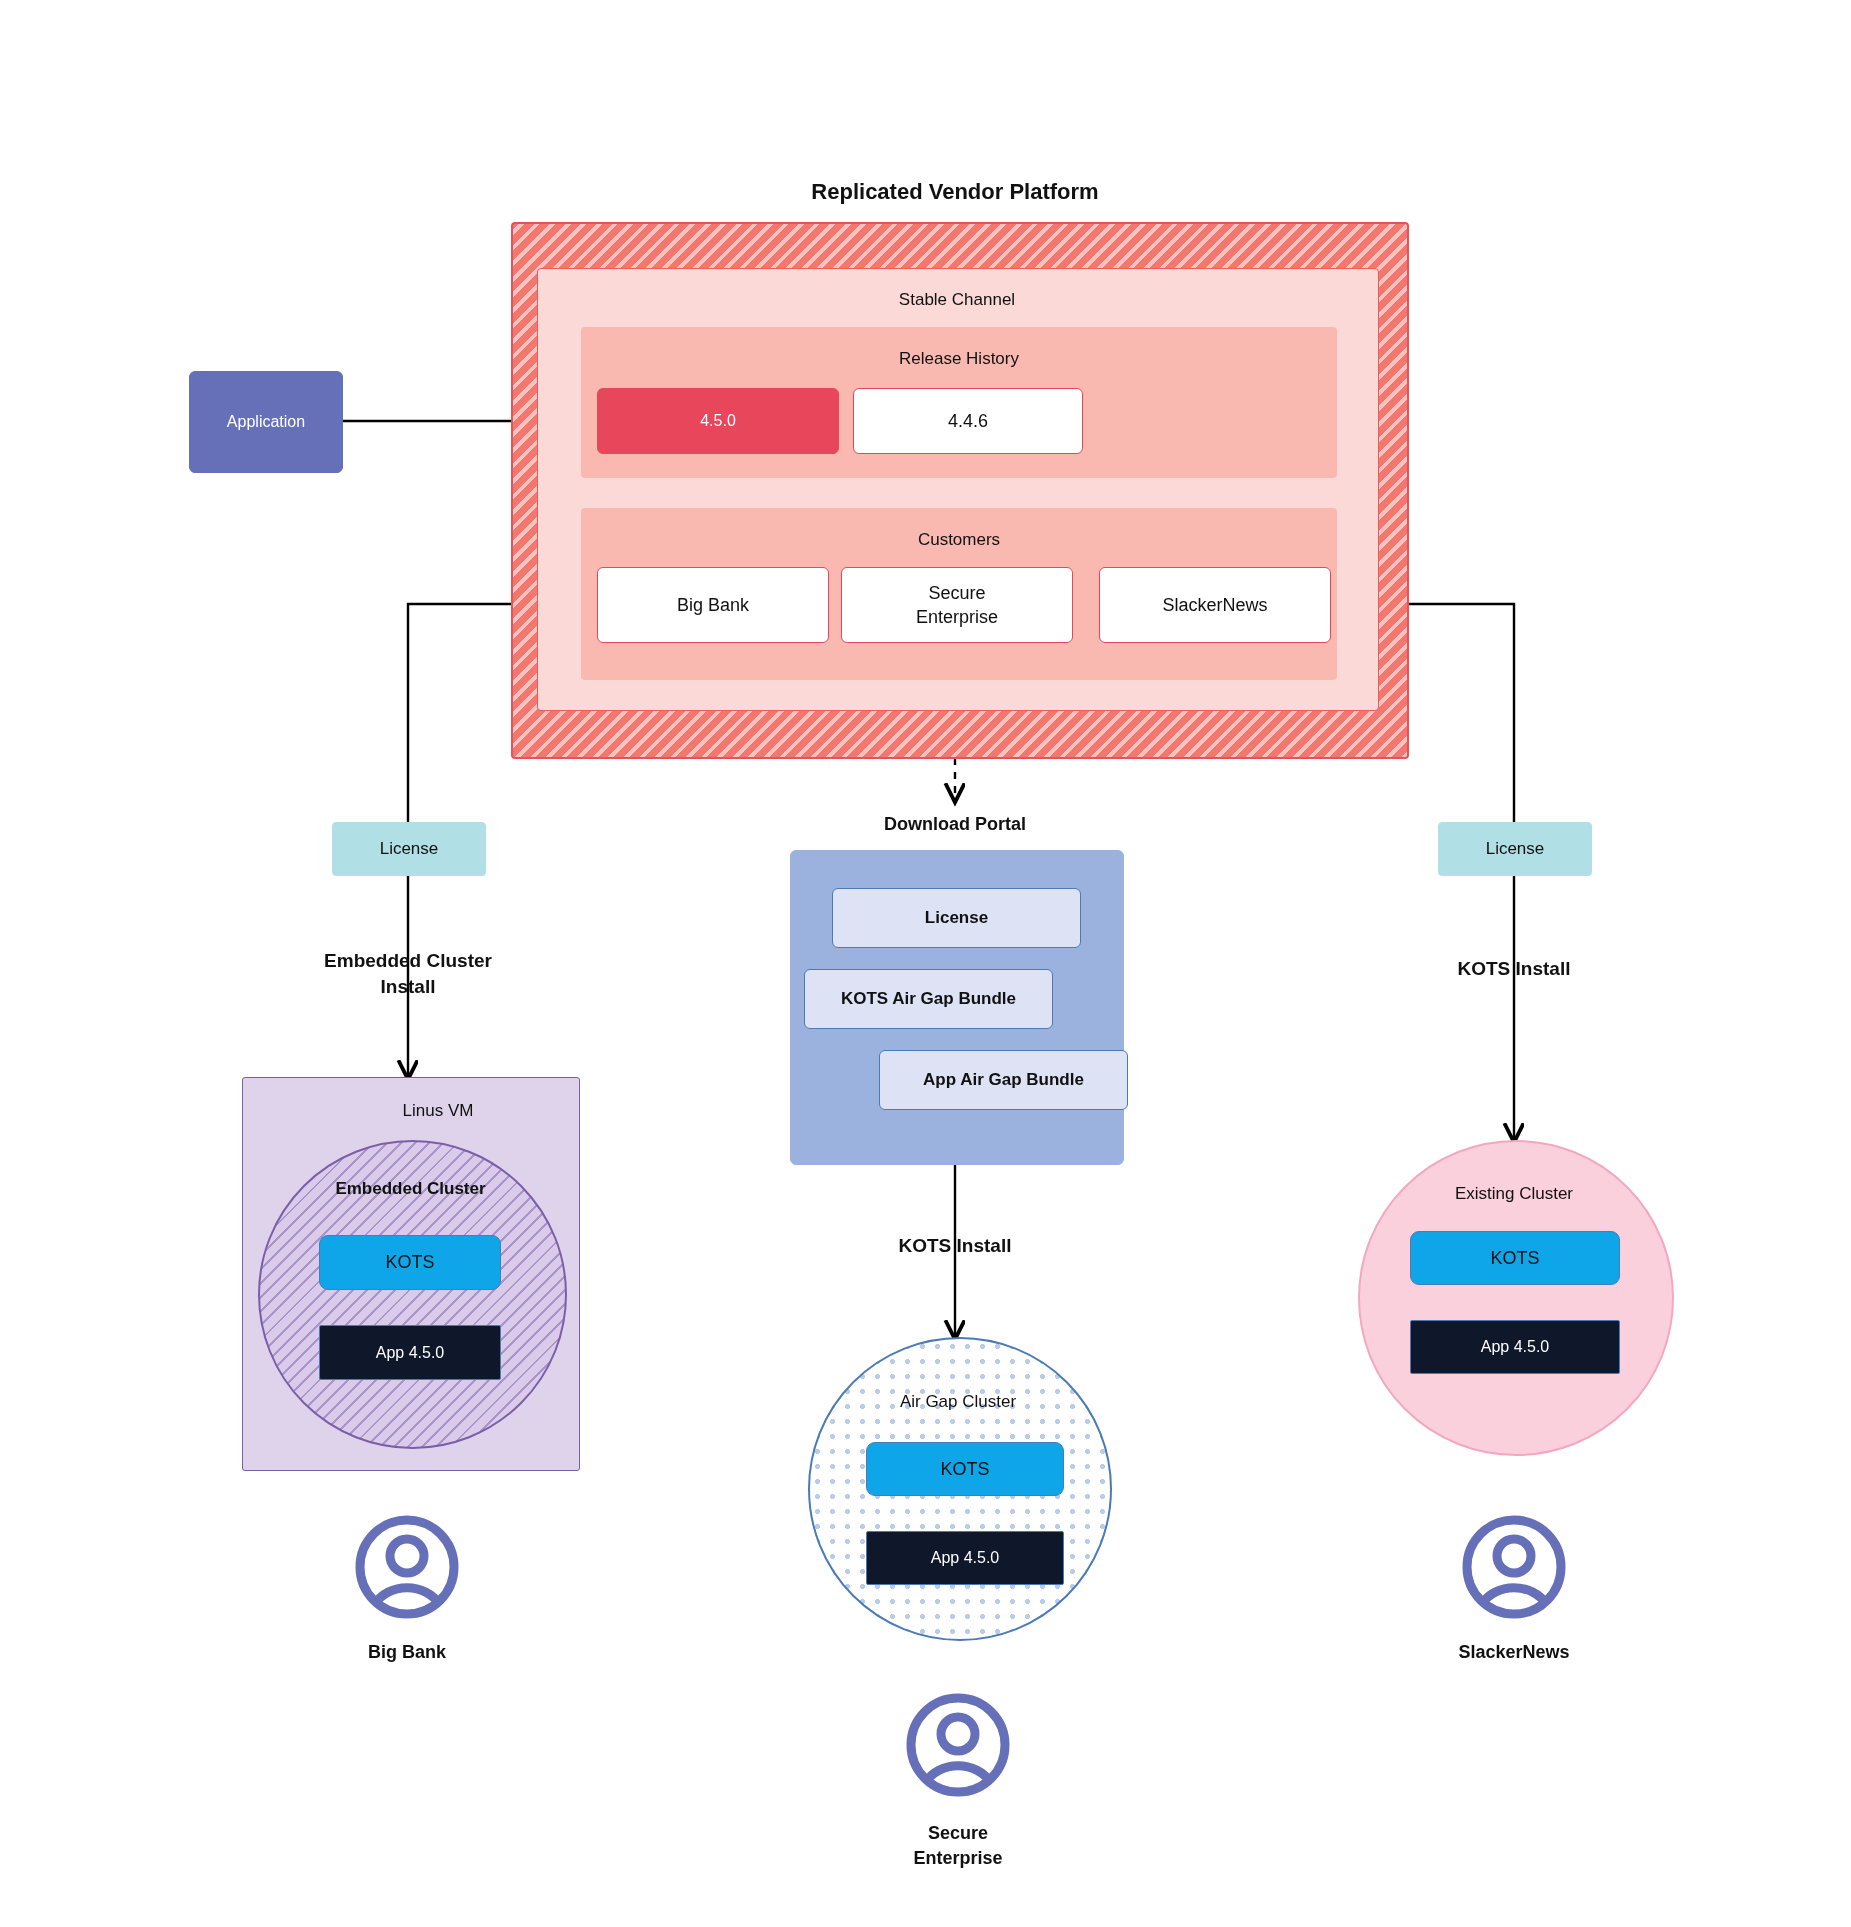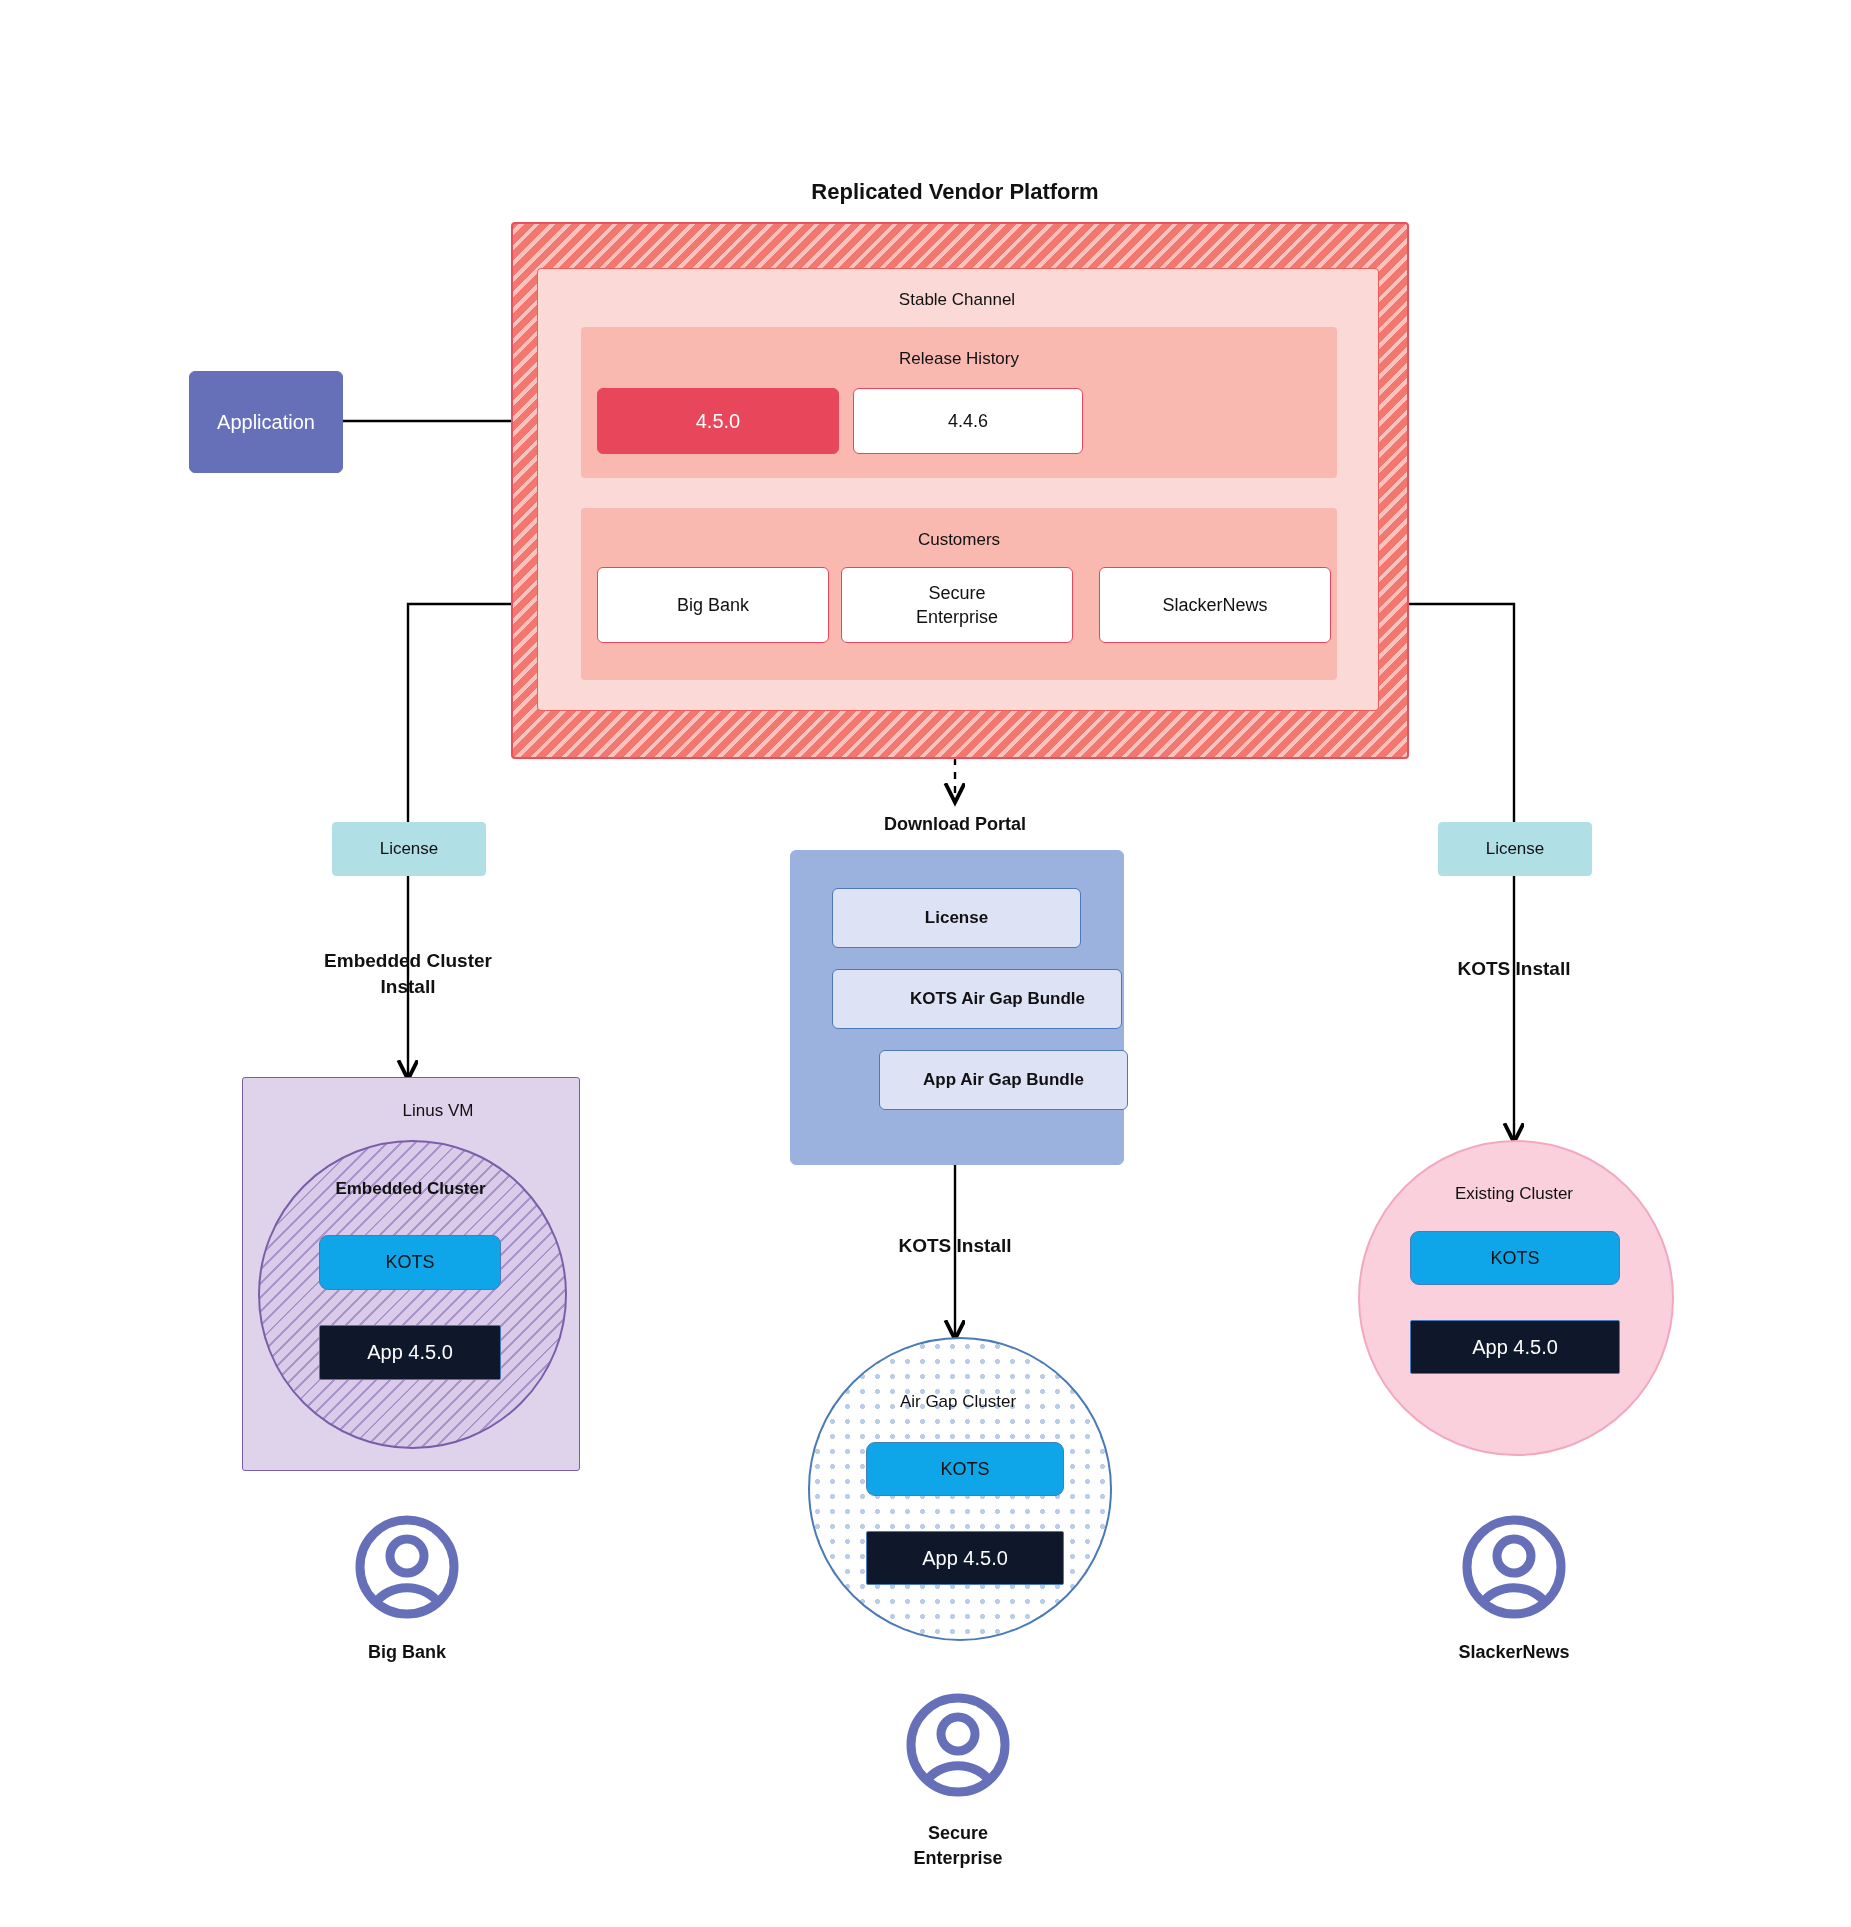--- a/index.html
+++ b/index.html
@@ -16,21 +16,21 @@
     background:#ffffff;
   }
   .abs{position:absolute;}
   .ctr{display:flex;align-items:center;justify-content:center;text-align:center;}
 
   
   .title-lg{font-size:22px;font-weight:700;color:#111;}
   .title-md{font-size:18px;font-weight:700;color:#111;}
   .lbl-sec{font-size:17px;font-weight:400;color:#111;}
   .lbl-box{font-size:18px;font-weight:400;color:#111;}
-  .lbl-box-w{font-size:20px;font-weight:400;color:#ffffff;}
+  .lbl-box-w{font-size:16px;font-weight:400;color:#ffffff;}
   .lbl-sm{font-size:17px;font-weight:400;color:#111;}
   .lbl-bold{font-size:19px;font-weight:700;color:#111;}
   .lbl-dlbold{font-size:17px;font-weight:700;color:#111;}
 
   
   .platform-outer{
     border:2px solid #e8505b;
     border-radius:4px;
     background-color:#f2786f;
     background-image:repeating-linear-gradient(
@@ -234,21 +234,21 @@
   </div>
   <div class="abs ctr title-md" style="left:272px;top:1638px;width:270px;height:28px;">Big Bank</div>
 
   <div class="abs ctr title-md" style="left:805px;top:810px;width:300px;height:28px;">Download  Portal</div>
 
   <div class="abs portal-box" style="left:790px;top:850px;width:332px;height:313px;"></div>
 
   <div class="abs ctr portal-item" style="left:832px;top:888px;width:247px;height:58px;">
     <span class="lbl-dlbold">License</span>
   </div>
-  <div class="abs ctr portal-item" style="left:832px;top:969px;width:247px;height:58px;padding-left:41px;">
+  <div class="abs ctr portal-item" style="left:804px;top:969px;width:247px;height:58px;">
     <span class="lbl-dlbold">KOTS Air Gap Bundle</span>
   </div>
   <div class="abs ctr portal-item" style="left:832px;top:1050px;width:247px;height:58px;margin-left:47px;">
     <span class="lbl-dlbold">App Air Gap Bundle</span>
   </div>
 
   <div class="abs ctr lbl-bold" style="left:830px;top:1232px;width:250px;height:28px;">KOTS Install</div>
 
   <div class="abs airgap-circle" style="left:808px;top:1337px;width:300px;height:300px;"></div>
   <div class="abs ctr lbl-sm" style="left:808px;top:1391px;width:300px;height:22px;">Air Gap Cluster</div>

